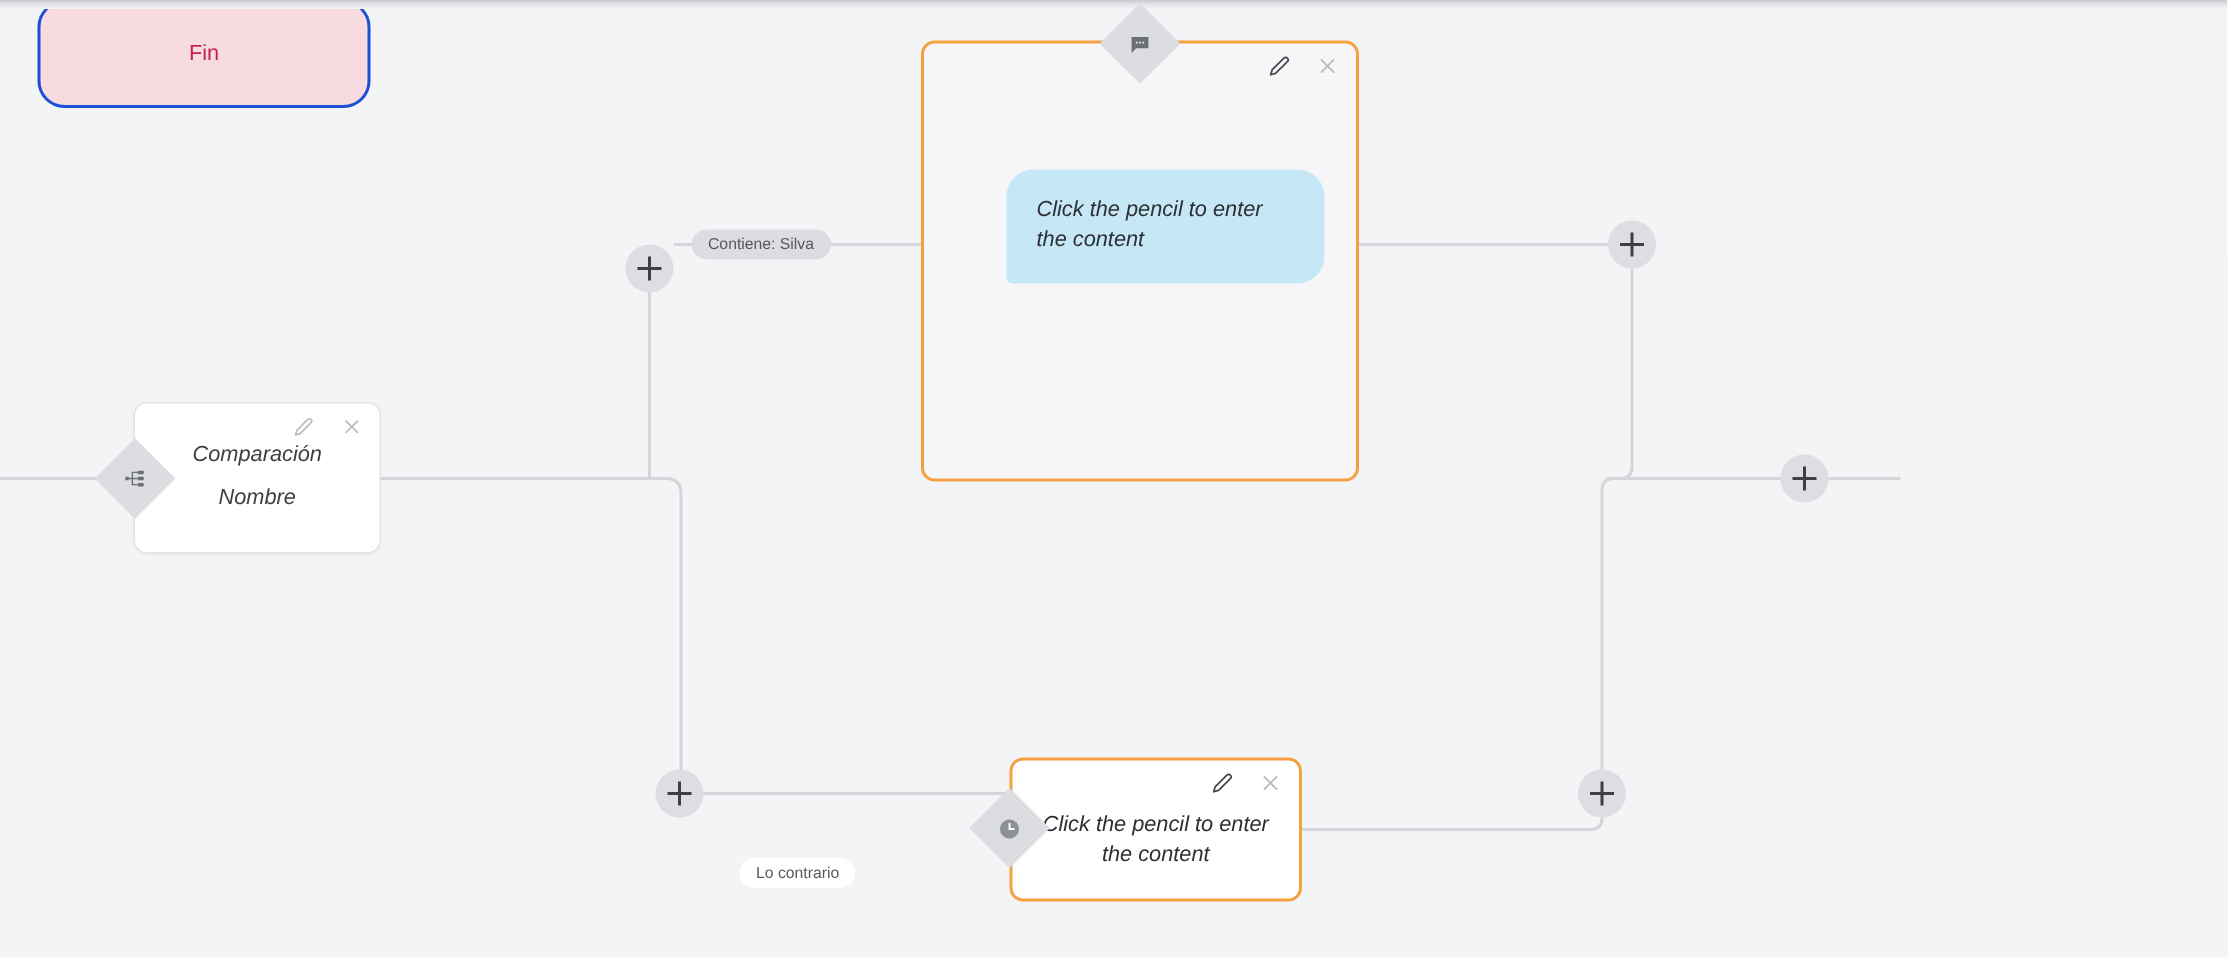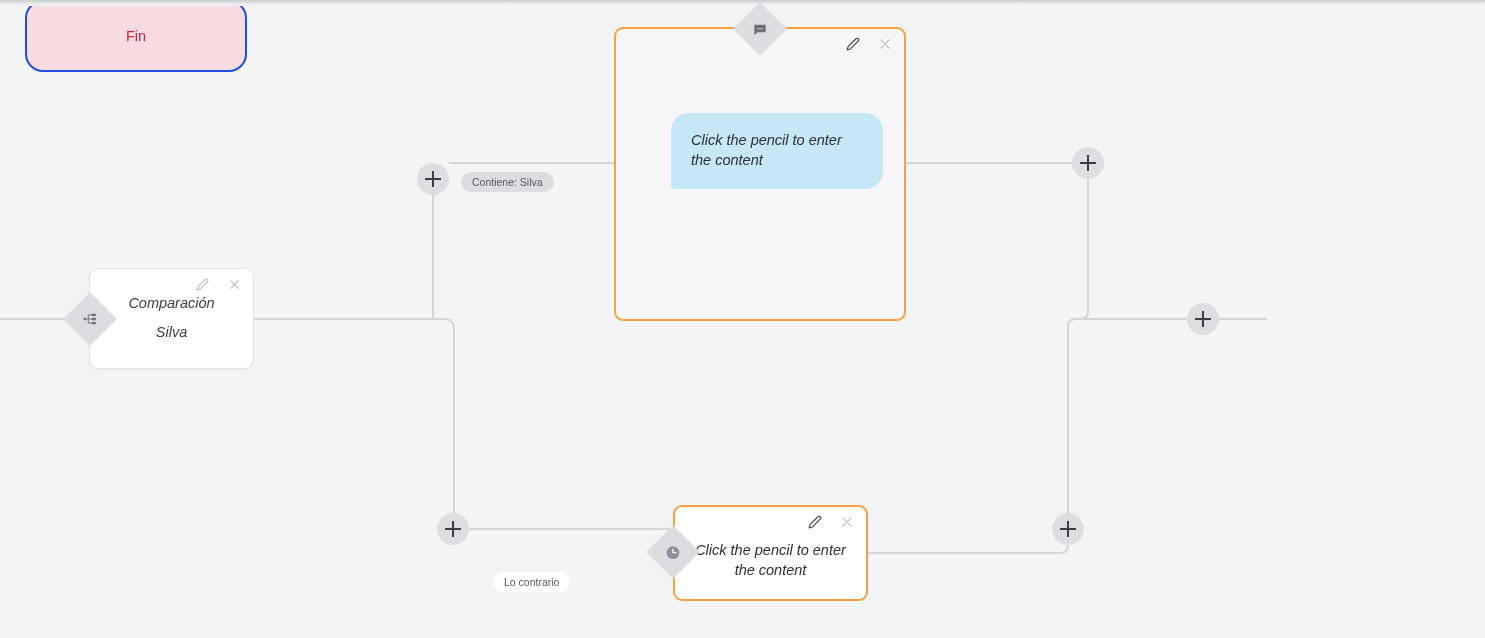--- a/index.html
+++ b/index.html
@@ -272,21 +272,21 @@
           <path d="M17 3a2.8 2.8 0 1 1 4 4L7.5 20.5 2 22l1.5-5.5z"></path>
         </svg>
       </span>
       <span class="icon-btn">
         <svg width="13" height="13" viewBox="0 0 24 24" fill="none" stroke="#b9babe" stroke-width="2" stroke-linecap="round">
           <path d="M5 5 L19 19 M19 5 L5 19"></path>
         </svg>
       </span>
     </div>
     <div class="line-text">Comparación</div>
-    <div class="line-text">Silva</div>
+    <div class="line-text">Nombre</div>
   </div>
 
   <div class="diamond" style="left:71px; top:300px;">
     <span class="dicon">
       <svg width="14" height="14" viewBox="0 0 24 24" fill="#6b6e73">
         <rect x="1" y="10" width="4" height="4" rx="1"></rect>
         <rect x="15" y="3" width="7" height="4" rx="1"></rect>
         <rect x="15" y="10" width="7" height="4" rx="1"></rect>
         <rect x="15" y="17" width="7" height="4" rx="1"></rect>
         <path d="M5 12 h4 v-7 h6 M9 12 h6 M9 12 v7 h6" stroke="#6b6e73" stroke-width="1.6" fill="none"></path>
@@ -349,16 +349,16 @@
   <div class="end-node">
     <span class="end-label">Fin</span>
   </div>
 
   <div class="plus" style="left:417px; top:163px;"></div>
   <div class="plus" style="left:437px; top:513px;"></div>
   <div class="plus" style="left:1072px; top:147px;"></div>
   <div class="plus" style="left:1052px; top:513px;"></div>
   <div class="plus" style="left:1187px; top:303px;"></div>
 
-  <div class="edge-label grey" style="left:461px; top:153px;margin-top:19px;">Contiene: Silva</div>
+  <div class="edge-label grey" style="left:461px; top:153px;">Contiene: Silva</div>
   <div class="edge-label white" style="left:493px; top:572px;">Lo contrario</div>
 
 </div>
 
 </body></html>

